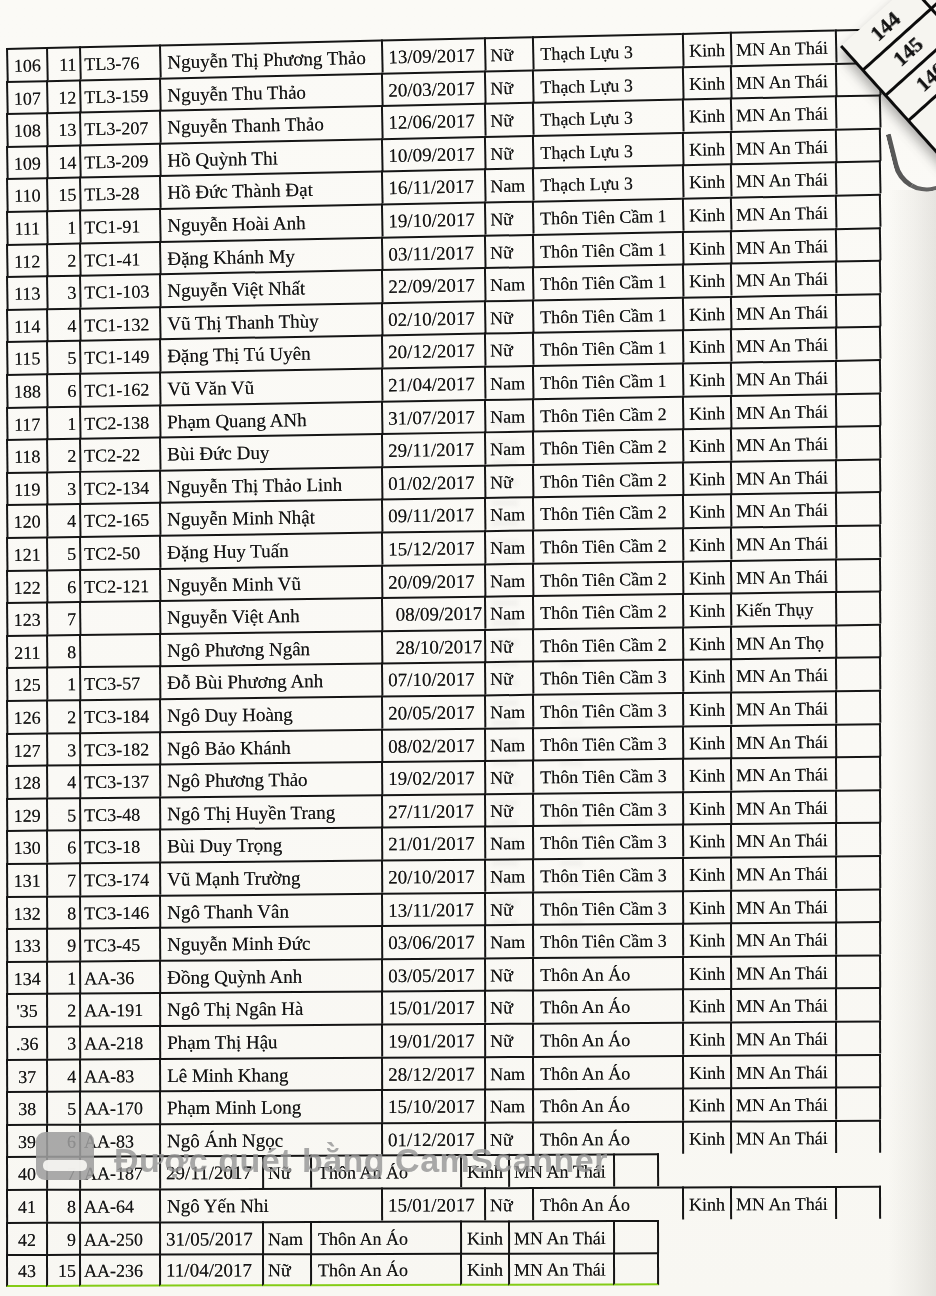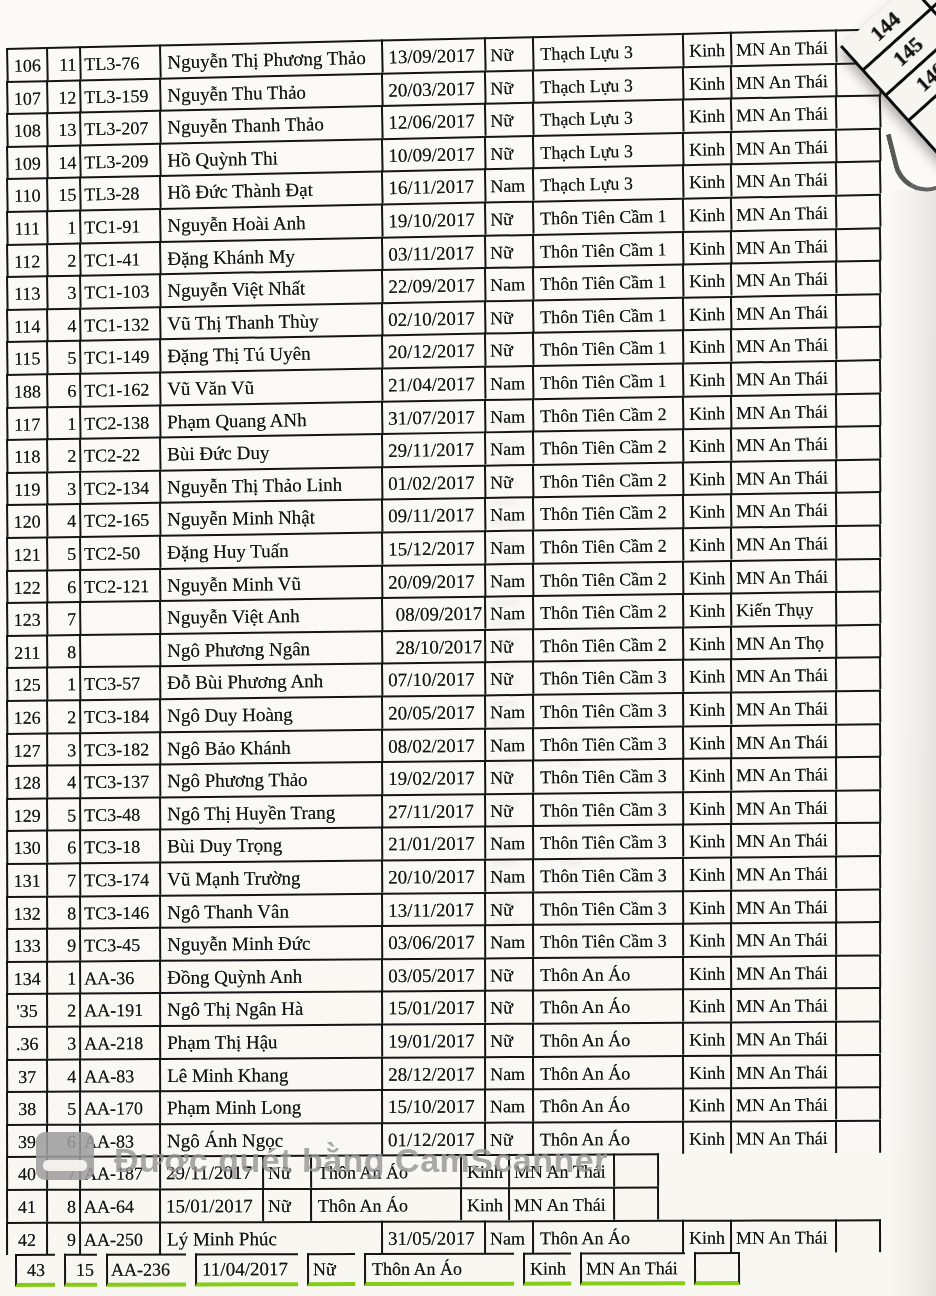--- a/index.html
+++ b/index.html
@@ -19,21 +19,21 @@
     background:transparent;
   }
   .cell{
     box-sizing:border-box;height:100%;
     border-left:2px solid #151515;border-top:2px solid #151515;
     display:flex;align-items:center;
     font-size:18px;line-height:1;white-space:nowrap;overflow:visible;
     text-shadow:0 0 0.5px rgba(0,0,0,.65);
   }
   .cell:last-child{border-right:2px solid #151515;}
-  .trow.last .cell{border-bottom:4px solid #84cc16;margin-left:9px;}
+  .trow.last .cell{border-bottom:2px solid #84cc16;}
   .c-stt{width:40px;justify-content:center;}
   .c-no{width:33px;justify-content:flex-end;padding-right:3px;}
   .c-code{width:80px;padding-left:3px;}
   .c-name{width:222px;padding-left:6px;font-size:19px;}
   .c-dob{width:103px;padding-left:5px;font-size:19px;}
   .c-gender{width:48px;padding-left:4px;}
   .c-village{width:150px;padding-left:6px;}
   .c-ethnicity{width:48px;padding-left:5px;}
   .c-school{width:105px;padding-left:4px;}
   .c-extra{width:46px;}
@@ -516,32 +516,32 @@
         <div class="cell c-gender">Nữ</div>
         <div class="cell c-village">Thôn An Áo</div>
         <div class="cell c-ethnicity">Kinh</div>
         <div class="cell c-school">MN An Thái</div>
         <div class="cell c-extra"></div>
       </div>
       <div class="trow" style="top: 1189px; transform: rotate(-0.211deg);">
         <div class="cell c-stt">41</div>
         <div class="cell c-no">8</div>
         <div class="cell c-code">AA-64</div>
+        <div class="cell c-name">Ngô Yến Nhi</div>
         <div class="cell c-dob">15/01/2017</div>
         <div class="cell c-gender">Nữ</div>
         <div class="cell c-village">Thôn An Áo</div>
         <div class="cell c-ethnicity">Kinh</div>
         <div class="cell c-school">MN An Thái</div>
         <div class="cell c-extra"></div>
       </div>
       <div class="trow" style="top: 1221.6px; transform: rotate(-0.181deg);">
         <div class="cell c-stt">42</div>
         <div class="cell c-no">9</div>
         <div class="cell c-code">AA-250</div>
-        <div class="cell c-name">Lý Minh Phúc</div>
         <div class="cell c-dob">31/05/2017</div>
         <div class="cell c-gender">Nam</div>
         <div class="cell c-village">Thôn An Áo</div>
         <div class="cell c-ethnicity">Kinh</div>
         <div class="cell c-school">MN An Thái</div>
         <div class="cell c-extra"></div>
       </div>
       <div class="trow last" style="top: 1254.2px; transform: rotate(-0.15deg);">
         <div class="cell c-stt">43</div>
         <div class="cell c-no">15</div>

